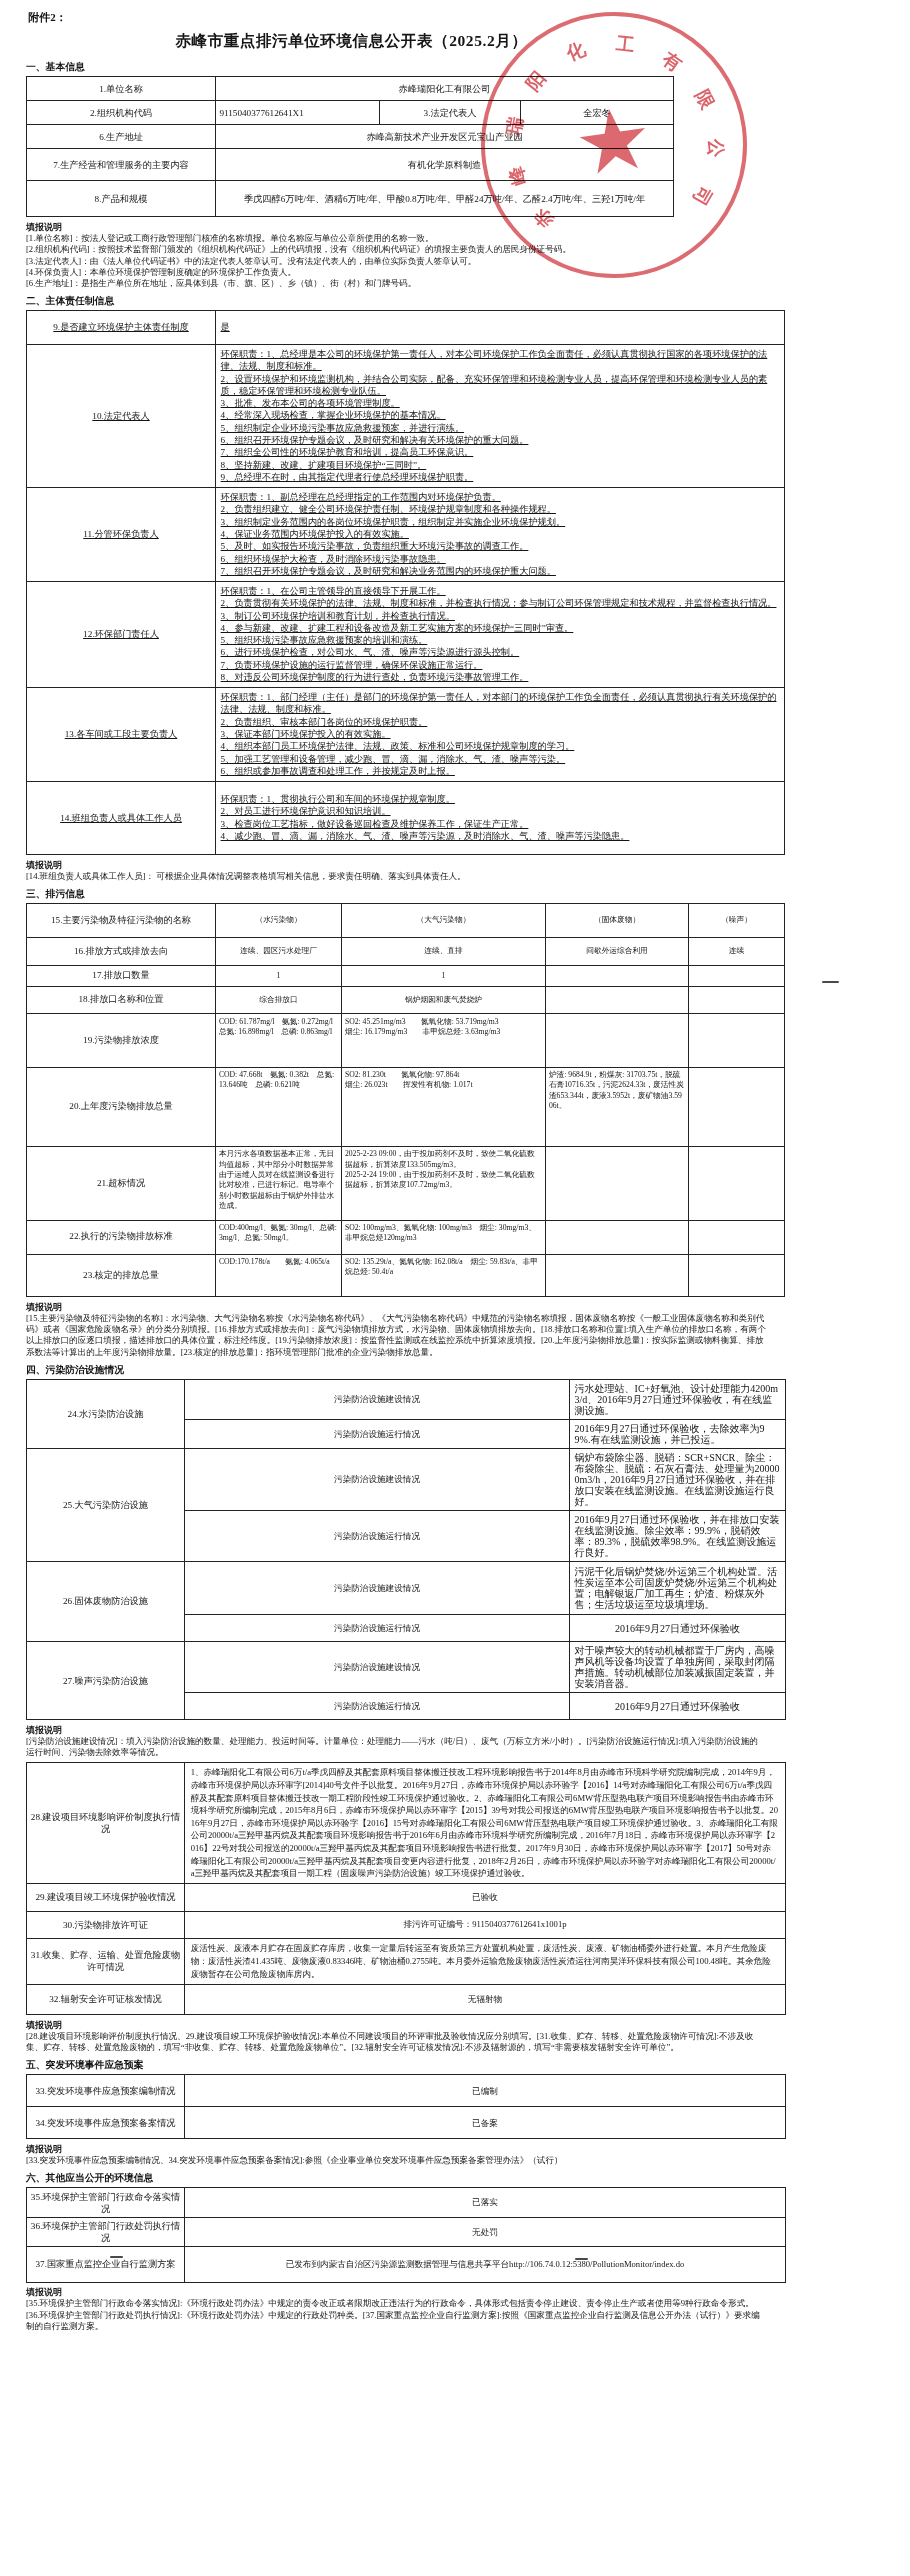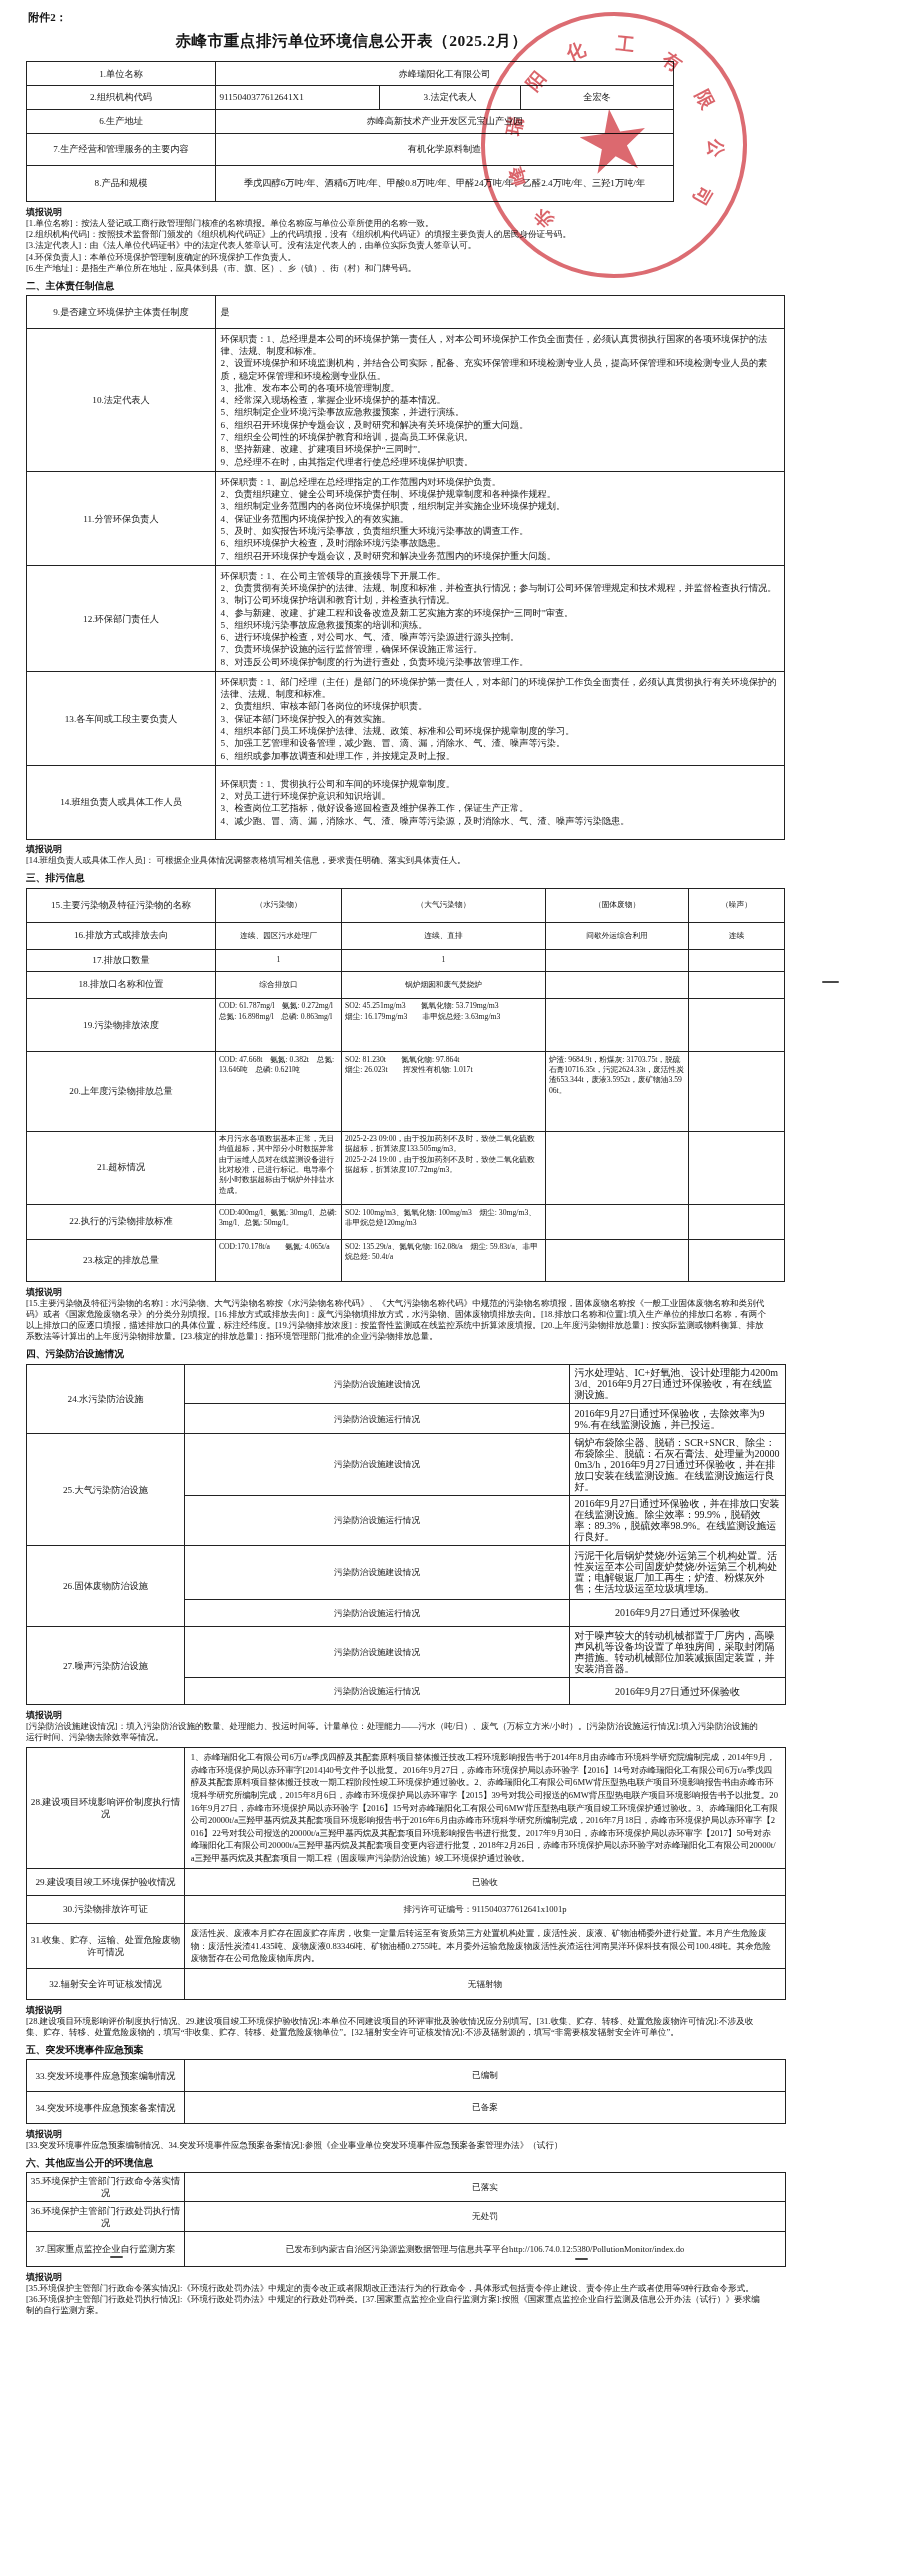--- a/index.html
+++ b/index.html
@@ -40,20 +40,21 @@
   .mark{position:absolute;background:#4a4a4a;border-radius:1.1px;z-index:4;}
 </style>
 </head>
 <body>
 
 <div class="content">
 
   <div class="attachment">附件2：</div>
   <div class="doc-title">赤峰市重点排污单位环境信息公开表（2025.2月）</div>
 
+  <div class="sec-head">一、基本信息</div>
   <table class="t1" style="width:647px;">
     <colgroup>
         <col style="width:189px">
         <col style="width:164px">
         <col style="width:141px">
         <col style="width:153px">
       </colgroup>
     <tbody>
         <tr>
       <td class="lbl">1.单位名称</td>
@@ -82,21 +83,21 @@
   <div class="notes">
     <div class="nt">填报说明</div>
     <div>[1.单位名称]：按法人登记或工商行政管理部门核准的名称填报。单位名称应与单位公章所使用的名称一致。</div>
     <div>[2.组织机构代码]：按照技术监督部门颁发的《组织机构代码证》上的代码填报，没有《组织机构代码证》的填报主要负责人的居民身份证号码。</div>
     <div>[3.法定代表人]：由《法人单位代码证书》中的法定代表人签章认可。没有法定代表人的，由单位实际负责人签章认可。</div>
     <div>[4.环保负责人]：本单位环境保护管理制度确定的环境保护工作负责人。</div>
     <div>[6.生产地址]：是指生产单位所在地址，应具体到县（市、旗、区）、乡（镇）、街（村）和门牌号码。</div>
   </div>
 
   <div class="sec-head">二、主体责任制信息</div>
-  <table class="t2" style="width:759px;">
+  <table class="t2" style="width:759px;text-decoration:underline;">
     <colgroup>
         <col style="width:189px">
         <col style="width:569px">
       </colgroup>
     <tbody>
         <tr>
       <td class="lbl" style="height:29px">9.是否建立环境保护主体责任制度</td>
       <td class="cont">是</td>
     </tr>
     <tr>

